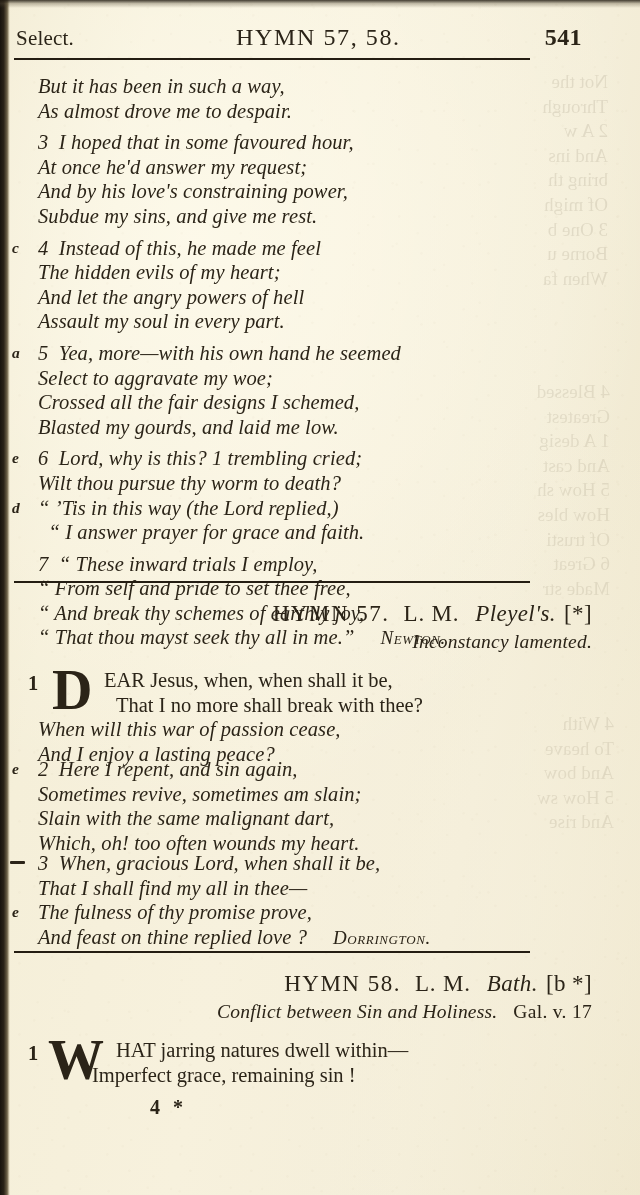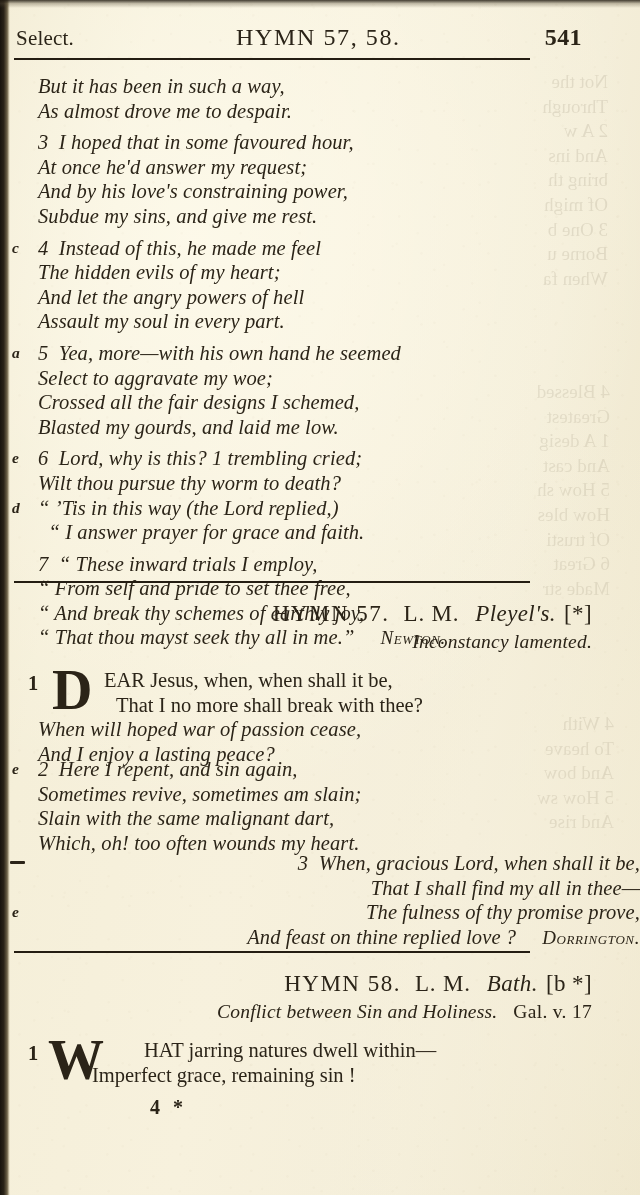--- a/index.html
+++ b/index.html
@@ -378,53 +378,53 @@
       <div class="hymn-sub">
         <span>Inconstancy lamented.</span>
       </div>
     </div>
 
     <div class="dropwrap" style="top:668px;">
       <span class="dropnum">1</span>
       <span class="dropcap">D</span>
       <div class="dropline1"><span>EAR Jesus, when, when shall it be,</span></div>
       <div class="dropline2"><span>That I no more shall break with thee?</span></div>
-      <div class="vline"><span>When will hoped war of passion cease,</span></div>
+      <div class="vline"><span>When will this war of passion cease,</span></div>
       <div class="vline"><span>And I enjoy a lasting peace?</span></div>
     </div>
 
     <div class="block" style="top:757px;">
       <div class="vline"><span class="marker">e</span><span>2  Here I repent, and sin again,</span></div>
       <div class="vline"><span>Sometimes revive, sometimes am slain;</span></div>
       <div class="vline"><span>Slain with the same malignant dart,</span></div>
       <div class="vline"><span>Which, oh! too often wounds my heart.</span></div>
     </div>
 
-    <div class="block" style="top:851px;text-align:right;">
+    <div class="block" style="top:851px;">
       <div class="vline"><span class="dashmark"></span><span>3  When, gracious Lord, when shall it be,</span></div>
       <div class="vline"><span>That I shall find my all in thee—</span></div>
       <div class="vline"><span class="marker">e</span><span>The fulness of thy promise prove,</span></div>
       <div class="vline"><span>And feast on thine replied love ?</span><span class="attrib">Dorrington.</span></div>
     </div>
 
     <div class="sec-rule" style="top:951px;"></div>
 
     <div class="hymn-head" style="top:971px;">
       <div class="hymn-title-row">
         <span class="hname">HYMN 58.</span><span class="meter">L. M.</span><span class="tune">Bath.</span><span class="mark">[b *]</span>
       </div>
       <div class="hymn-sub">
         <span>Conflict between Sin and Holiness.</span><span class="ref">Gal. v. 17</span>
       </div>
     </div>
 
     <div class="dropwrap" style="top:1038px;">
       <span class="dropnum">1</span>
       <span class="dropcap" style="left:48px;">W</span>
-      <div class="dropline1" style="padding-left:116px;margin-left:28px;"><span>HAT jarring natures dwell within—</span></div>
+      <div class="dropline1" style="padding-left:116px;"><span>HAT jarring natures dwell within—</span></div>
       <div class="dropline2" style="padding-left:92px;"><span>Imperfect grace, remaining sin !</span></div>
     </div>
 
     <div id="sig-mark">4 *</div>
 
   </div>
 
   <div id="scan-edge-left"></div>
   <div id="scan-edge-top"></div>
 

